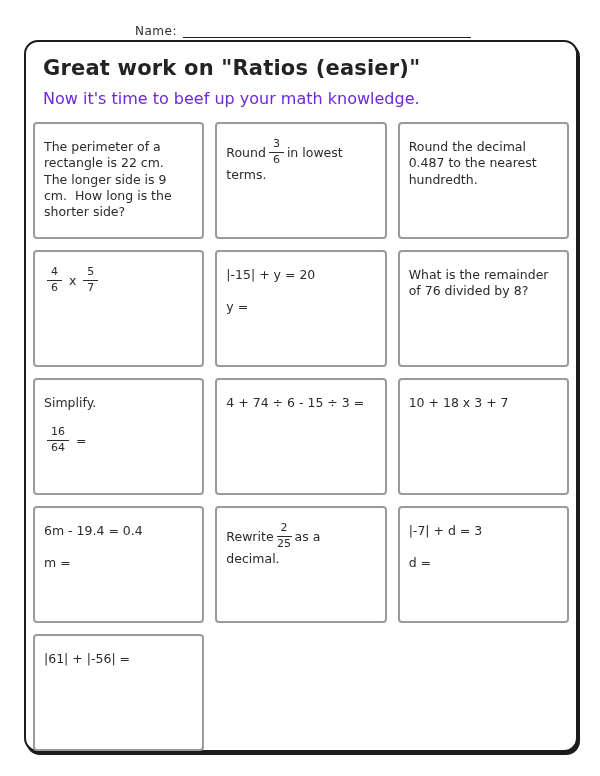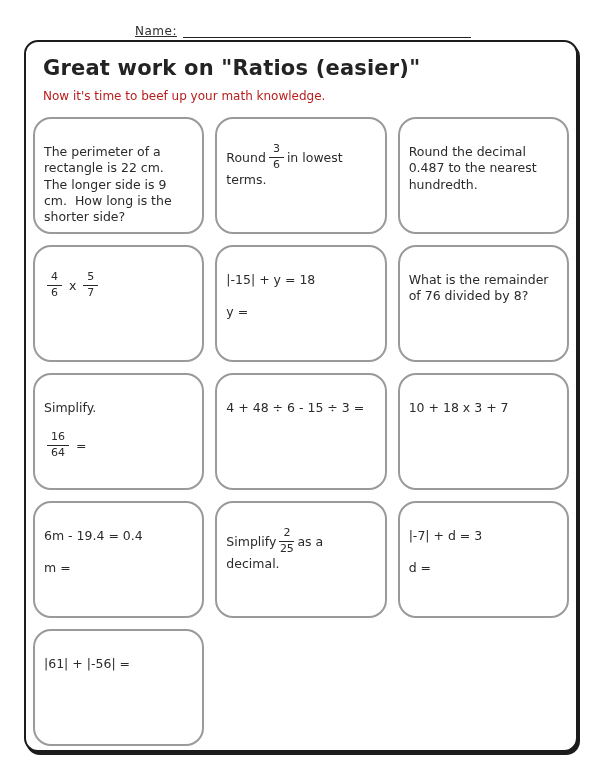--- a/index.html
+++ b/index.html
@@ -17,21 +17,21 @@
   }
   
   .name-row {
     display: flex;
     align-items: flex-end;
     margin: 24px 0 0 135px;
     width: 336px;
     font-size: 12px;
     color: #2e2e2e;
   }
-  .name-label { white-space: pre; letter-spacing: 0.5px; text-decoration: underline; }
+  .name-label { white-space: pre; letter-spacing: 0.5px; }
   .name-line {
     flex: 1;
     border-bottom: 1.6px solid #222;
     height: 14px;
     margin-left: 6px;
   }
   
   .sheet {
     position: absolute;
     left: 24px;
@@ -46,34 +46,34 @@
   }
   .sheet-title {
     margin: 2px 0 0 10px;
     font-size: 21px;
     font-weight: 700;
     letter-spacing: 0.2px;
     color: #232323;
   }
   .sheet-subtitle {
     margin: 9px 0 0 10px;
-    font-size: 12px;
-    color: #b91c1c;
+    font-size: 16px;
+    color: #6d28d9;
   }
   .grid {
     margin-top: 14px;
     display: grid;
     grid-template-columns: repeat(3, 1fr);
     grid-auto-rows: 117px;
     gap: 11px 11px;
   }
   .problem {
     border: 2px solid #9a9a9a;
-    border-radius: 18px;
-    padding: 25px 9px;
+    border-radius: 4px;
+    padding: 15px 9px;
     font-size: 12.5px;
     line-height: 1.3;
     color: #2b2b2b;
     overflow: hidden;
     background: #fff;
   }
   .p-line { margin: 0; }
   .p-line + .p-line { margin-top: 16px; }
   .p-text { white-space: pre-wrap; }
   .frac {
@@ -121,45 +121,45 @@
         <div class="problem">
           <div class="p-line"><span class="frac">
               <span class="num">4</span>
               <span class="den">6</span>
             </span><span class="p-text"> x </span><span class="frac">
               <span class="num">5</span>
               <span class="den">7</span>
             </span></div>
         </div>
         <div class="problem">
-          <div class="p-line"><span class="p-text">|-15| + y = 18</span></div>
+          <div class="p-line"><span class="p-text">|-15| + y = 20</span></div>
           <div class="p-line"><span class="p-text">y =</span></div>
         </div>
         <div class="problem">
           <div class="p-line"><span class="p-text">What is the remainder of 76 divided by 8?</span></div>
         </div>
         <div class="problem">
           <div class="p-line"><span class="p-text">Simplify.</span></div>
           <div class="p-line"><span class="frac">
               <span class="num">16</span>
               <span class="den">64</span>
             </span><span class="p-text"> =</span></div>
         </div>
         <div class="problem">
-          <div class="p-line"><span class="p-text">4 + 48 ÷ 6 - 15 ÷ 3 =</span></div>
+          <div class="p-line"><span class="p-text">4 + 74 ÷ 6 - 15 ÷ 3 =</span></div>
         </div>
         <div class="problem">
           <div class="p-line"><span class="p-text">10 + 18 x 3 + 7</span></div>
         </div>
         <div class="problem">
           <div class="p-line"><span class="p-text">6m - 19.4 = 0.4</span></div>
           <div class="p-line"><span class="p-text">m =</span></div>
         </div>
         <div class="problem">
-          <div class="p-line"><span class="p-text">Simplify</span><span class="frac">
+          <div class="p-line"><span class="p-text">Rewrite</span><span class="frac">
               <span class="num">2</span>
               <span class="den">25</span>
             </span><span class="p-text">as a decimal.</span></div>
         </div>
         <div class="problem">
           <div class="p-line"><span class="p-text">|-7| + d = 3</span></div>
           <div class="p-line"><span class="p-text">d =</span></div>
         </div>
         <div class="problem">
           <div class="p-line"><span class="p-text">|61| + |-56| =</span></div>

